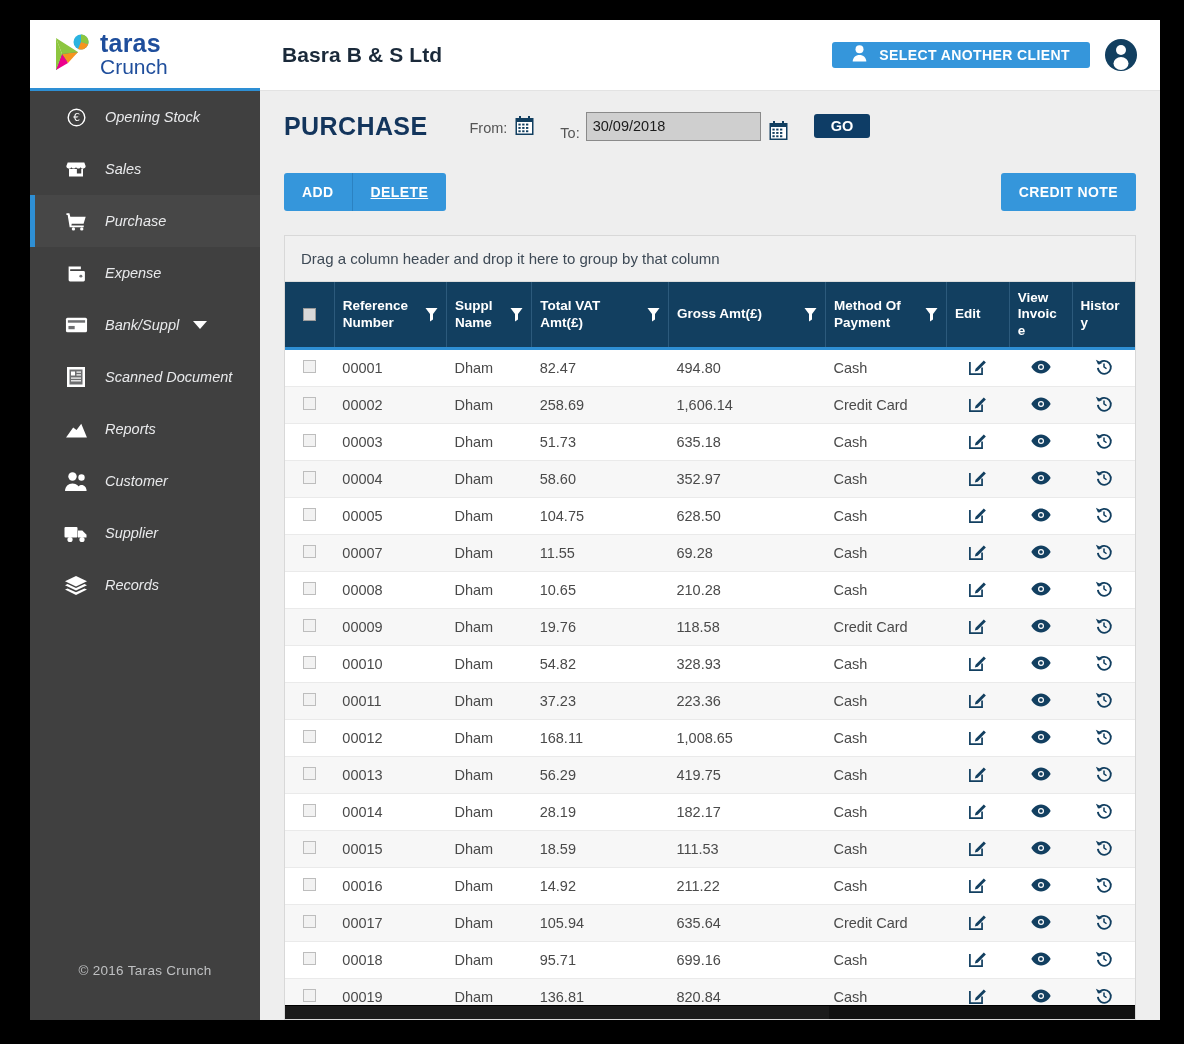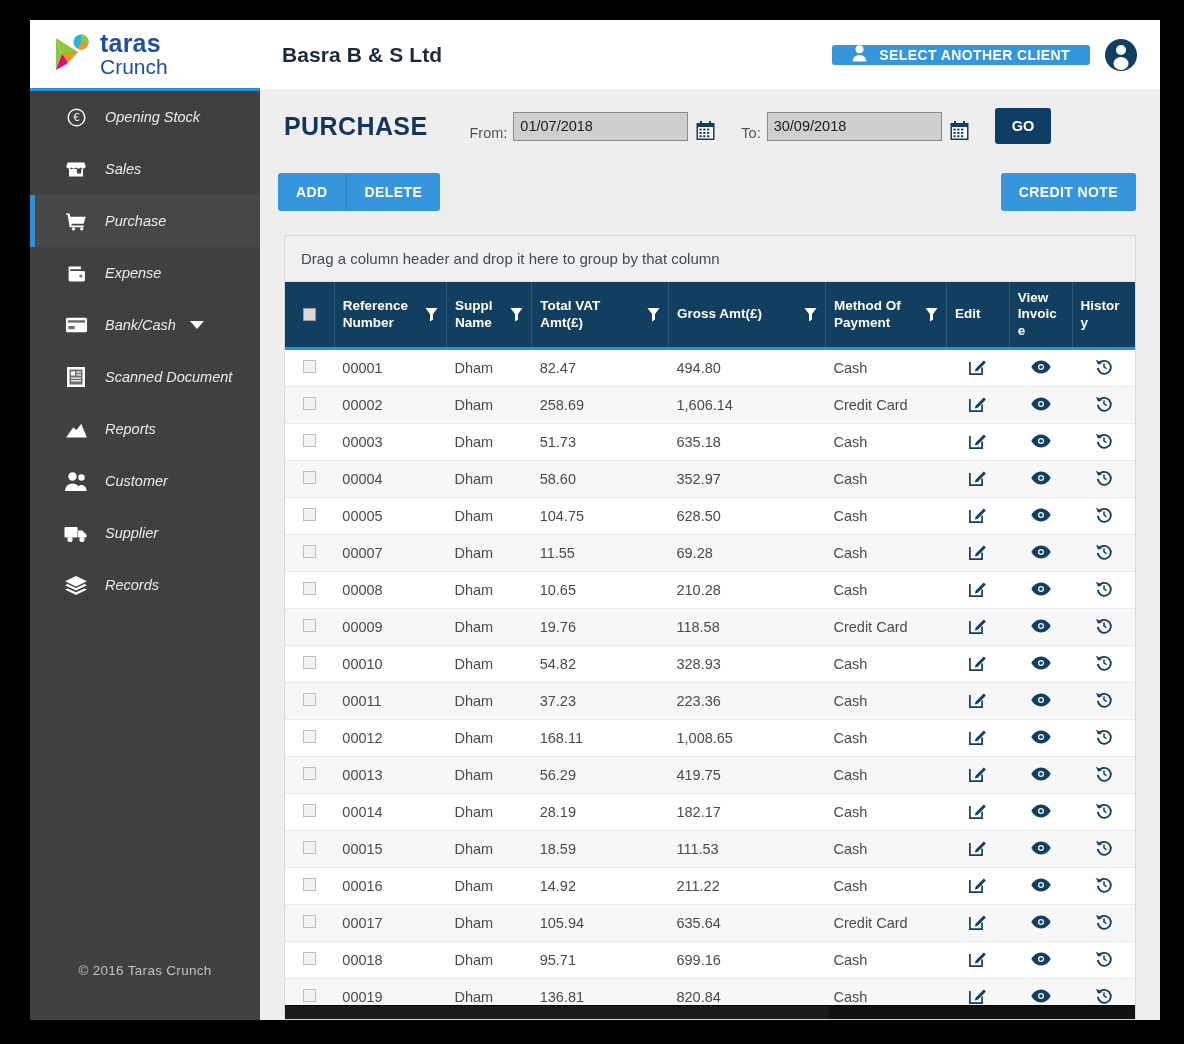--- a/index.html
+++ b/index.html
@@ -86,21 +86,21 @@
     border-bottom: 1px solid #e3e3e3;
   }
   .client-name {
     font-size: 21px; font-weight: 700; color: #1b2a3a;
     letter-spacing: .1px;
   }
   .topbar-right { margin-left: auto; display: flex; align-items: center; gap: 14px; }
   .btn-select-client {
     background: #3596db; color: #fff;
     border: none; border-radius: 3px;
-    height: 20px; padding: 0 20px;
+    height: 26px; padding: 0 20px;
     font-size: 14px; font-weight: 700; letter-spacing: .4px;
     display: inline-flex; align-items: center; gap: 12px;
     cursor: pointer;
     font-family: "Liberation Sans", sans-serif;
   }
   .avatar-btn { cursor: pointer; display: flex; align-items: center; }
 
   .titlebar {
     height: 70px;
     display: flex; align-items: center;
@@ -120,43 +120,43 @@
     font-size: 14.5px; color: #1b1b1b;
     padding: 0 6px;
     font-family: "Liberation Sans", sans-serif;
   }
   .cal-btn { cursor: pointer; display: flex; align-items: center; margin-left: 2px; }
   .date-group.to { margin-left: 26px; }
   .btn-go {
     margin-left: 26px;
     background: #0e3d66; color: #fff;
     border: none; border-radius: 3px;
-    height: 36px; padding: 0 17px;
+    height: 24px; padding: 0 17px;
     font-size: 14.5px; font-weight: 700;
     cursor: pointer;
     font-family: "Liberation Sans", sans-serif;
   }
 
   .actionbar {
     display: flex; align-items: center;
-    padding: 0 24px 0 18px;
+    padding: 0 24px 0 24px;
     height: 62px;
     justify-content: flex-end;
   }
   .btn-grp { display: flex; }
   .btn-blue {
     background: #3596db; color: #fff;
     border: none;
     height: 38px; padding: 0 18px;
     font-size: 14px; font-weight: 700; letter-spacing: .4px;
     cursor: pointer;
     font-family: "Liberation Sans", sans-serif;
   }
   .btn-grp .btn-blue:first-child { border-radius: 3px 0 0 3px; border-right: 1px solid #2b82c2; }
-  .btn-grp .btn-blue:last-child { border-radius: 0 3px 3px 0; }
+  .btn-grp .btn-blue:last-child { border-radius: 0 3px 3px 0; text-decoration: underline; }
   .btn-credit { margin-left: auto; border-radius: 3px; padding: 0 18px; }
 
   
   .grid-wrap {
     margin: 12px 24px 0 24px;
     background: #fff;
     border: 1px solid #d8d8d8;
     flex: 1;
     display: flex; flex-direction: column;
     min-height: 0;
@@ -286,21 +286,21 @@
       </div>
 
       <div class="nav-item">
         <span class="nav-ico">
           <svg width="23" height="18" viewBox="0 0 24 18" fill="none">
             <rect x="1" y="1.5" width="22" height="15" rx="1.6" fill="#fff"></rect>
             <rect x="3" y="4" width="18" height="2.6" fill="#6d6e70"></rect>
             <rect x="3.6" y="10" width="6.5" height="3.4" fill="#6d6e70"></rect>
           </svg>
         </span>
-        <span class="nav-label">Bank/Cash</span>
+        <span class="nav-label">Bank/Suppl</span>
         <span class="caret"></span>
       </div>
 
       <div class="nav-item">
         <span class="nav-ico">
           <svg width="20" height="22" viewBox="0 0 20 22" fill="none">
             <rect x="1" y="1" width="18" height="20" fill="#fff"></rect>
             <rect x="3.5" y="3.5" width="13" height="15" fill="#6d6e70"></rect>
             <rect x="5" y="5.5" width="4" height="4" fill="#fff"></rect>
             <rect x="10.5" y="5.5" width="4.5" height="1.2" fill="#fff"></rect>
@@ -383,21 +383,20 @@
           </svg>
         </span>
       </div>
     </div>
 
     <div class="titlebar">
       <div class="page-title">PURCHASE</div>
 
       <div class="date-group">
         <span class="date-label">From:</span>
-        <input class="date-input" type="text" value="01/07/2018" style="">
         <span class="cal-btn">
           <svg width="19" height="20" viewBox="0 0 19 20">
             <rect x="0.5" y="2" width="18" height="17" fill="#123f60"></rect>
             <rect x="2" y="6" width="15" height="11.5" fill="#fff"></rect>
             <rect x="3.4" y="7.6" width="2.3" height="1.9" fill="#123f60"></rect>
             <rect x="7.2" y="7.6" width="2.3" height="1.9" fill="#123f60"></rect>
             <rect x="11" y="7.6" width="2.3" height="1.9" fill="#123f60"></rect>
             <rect x="3.4" y="11" width="2.3" height="1.9" fill="#123f60"></rect>
             <rect x="7.2" y="11" width="2.3" height="1.9" fill="#123f60"></rect>
             <rect x="11" y="11" width="2.3" height="1.9" fill="#123f60"></rect>

